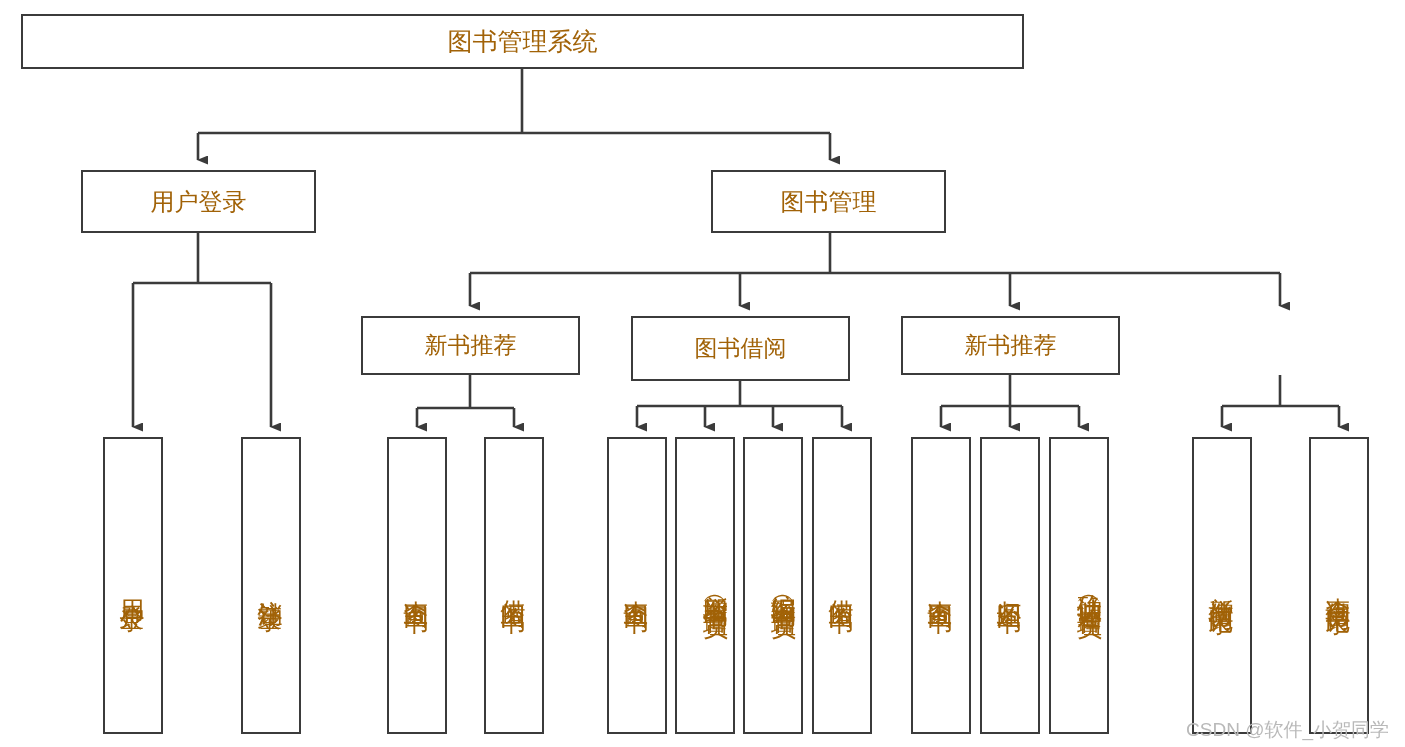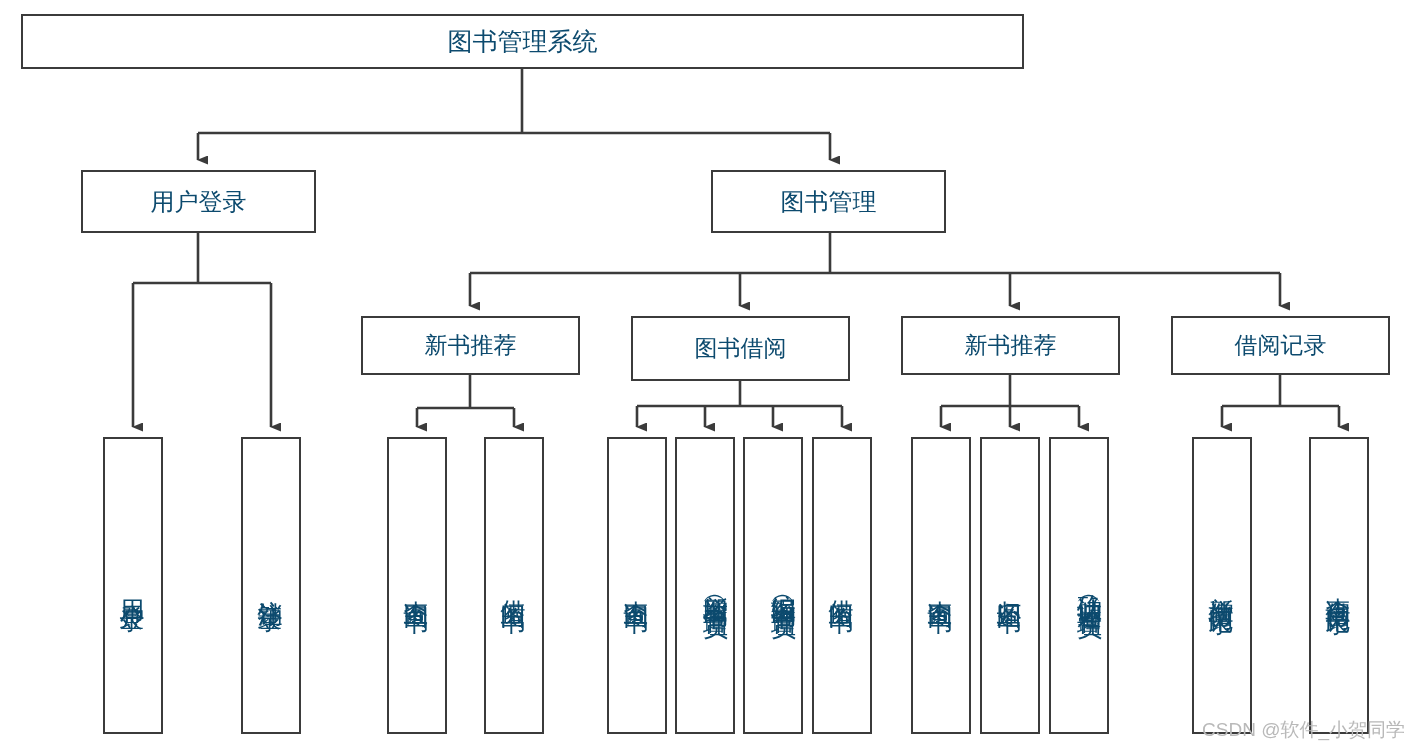--- a/index.html
+++ b/index.html
@@ -27,21 +27,21 @@
     pointer-events: none;
   }
   .node {
     position: absolute;
     box-sizing: border-box;
     border: 2px solid #3b3b3b;
     background: #ffffff;
     display: flex;
     align-items: center;
     justify-content: center;
-    color: #0c4a6e;
+    color: #a16207;
     z-index: 2;
   }
   .node.level1 { font-size: 25px; }
   .node.level2 { font-size: 24px; }
   .node.level3 { font-size: 23px; }
   .node.leaf {
     font-size: 25px;
     writing-mode: vertical-rl;
     text-orientation: upright;
     letter-spacing: 3px;
@@ -52,21 +52,21 @@
   .node.leaf.leaf-mid {
     align-items: center;
     padding-top: 0;
   }
   .node-label {
     display: block;
     white-space: nowrap;
   }
   .watermark {
     position: absolute;
-    right: 0;
+    right: 16px;
     bottom: 4px;
     font-size: 19px;
     color: #b9b9b9;
     white-space: nowrap;
     z-index: 5;
     font-family: "Liberation Sans", "DejaVu Sans", sans-serif;
   }
 </style>
 </head>
 <body>
@@ -136,23 +136,20 @@
 
   <div class="node level2" style="left:711px; top:170px; width:235px; height:63px;">
     <span class="node-label">图书管理</span>
   </div>
   <div class="node level3" style="left:631px; top:316px; width:219px; height:65px;">
     <span class="node-label">图书借阅</span>
   </div>
   <div class="node level3" style="left:901px; top:316px; width:219px; height:59px;">
     <span class="node-label">新书推荐</span>
   </div>
-  <div class="node level3" style="left:1171px; top:316px; width:219px; height:59px;">
-    <span class="node-label">借阅记录</span>
-  </div>
 
   <div class="node leaf leaf-mid" style="left:103px; top:437px; width:60px; height:297px;">
     <span class="node-label">用户登录</span>
   </div>
   <div class="node leaf leaf-mid" style="left:241px; top:437px; width:60px; height:297px;">
     <span class="node-label">注销登录</span>
   </div>
 
   <div class="node leaf leaf-mid" style="left:387px; top:437px; width:60px; height:297px;">
     <span class="node-label">查询图书</span>

